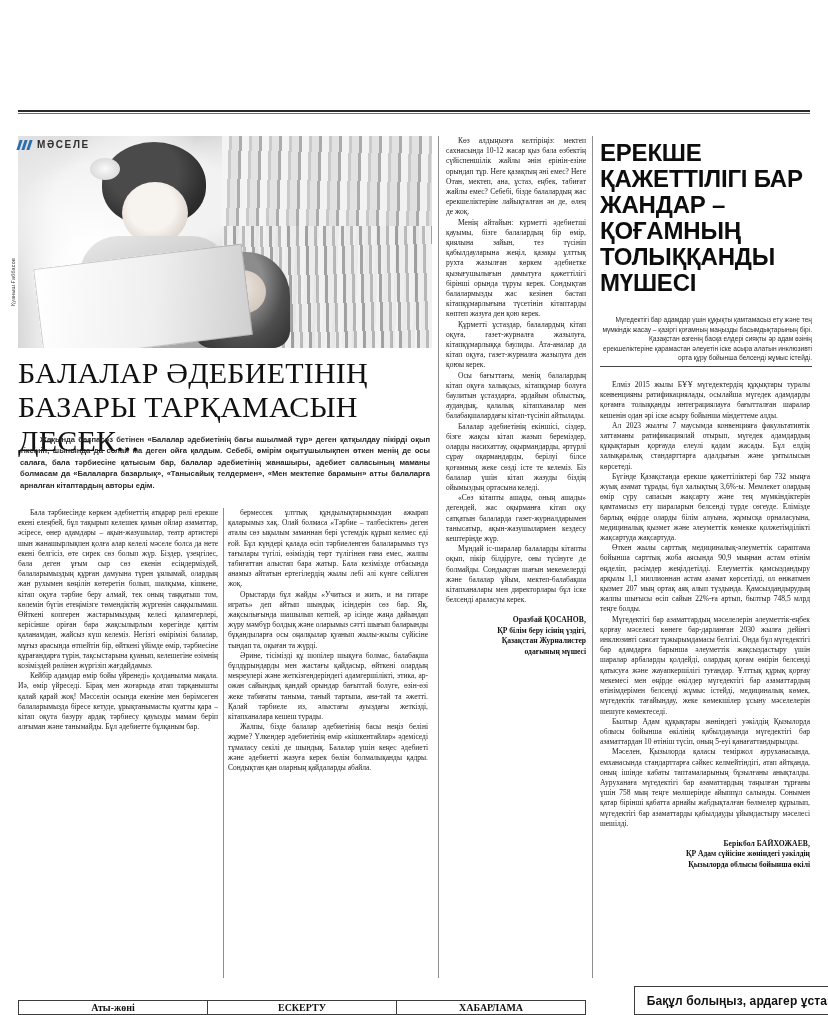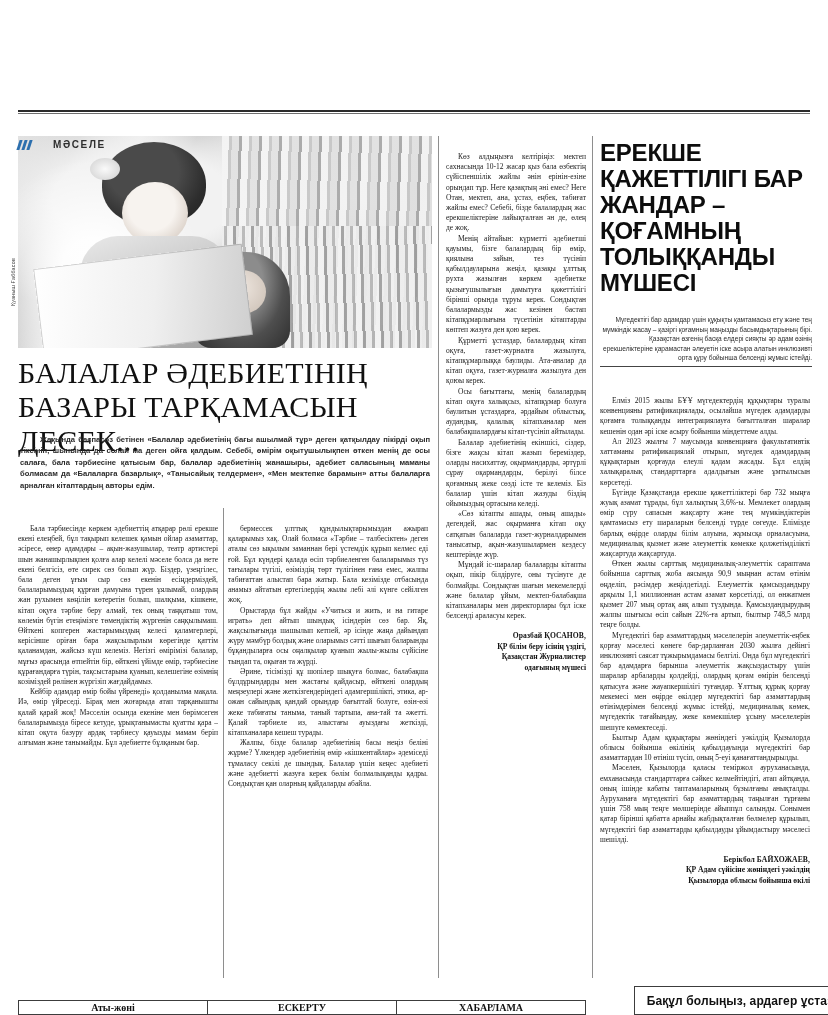--- a/index.html
+++ b/index.html
@@ -35,21 +35,21 @@
   }
   .mast-issue{
     position:absolute;left:0;top:34px;
     font-family:"Liberation Serif", serif;
     font-weight:700;font-size:9.5px;letter-spacing:0.1px;color:#222;
   }
   .mast-rule{position:absolute;left:18px;top:110px;width:792px;height:2px;background:#2b2b2b;}
   .mast-rule::after{content:"";position:absolute;left:0;top:3px;width:792px;height:1px;background:#6f6f6f;}
 
   
-  .rubric{position:absolute;left:18px;top:139px;display:flex;align-items:center;gap:20px;}
+  .rubric{position:absolute;left:18px;top:139px;display:flex;align-items:center;gap:4px;}
   .rubric-bars{display:inline-block;width:15px;height:10px;position:relative;}
   .rubric-bars i{position:absolute;top:0;width:3px;height:10px;background:#2c6fae;transform:skewX(-18deg);}
   .rubric-bars i:nth-child(1){left:0;}
   .rubric-bars i:nth-child(2){left:5px;}
   .rubric-bars i:nth-child(3){left:10px;}
   .rubric-label{
     font-family:"Liberation Sans", sans-serif;
     font-size:10px;font-weight:700;letter-spacing:1.6px;color:#2f2f2f;
   }
 
@@ -124,21 +124,21 @@
   }
 
   
   .col{
     position:absolute;
     font-family:"Liberation Serif", serif;
     font-size:7.5px;line-height:10.2px;color:#191919;
     text-align:justify;
     -webkit-hyphens:auto;hyphens:auto;
   }
-  .col p{margin:16px 0 0 0;text-indent:12px;}
+  .col p{margin:0 0 0 0;text-indent:12px;}
   .col p + p{margin-top:0;}
 
   .c1{left:18px;top:508px;width:200px;height:468px;}
   .c2{left:228px;top:508px;width:200px;height:468px;}
   .c3{left:446px;top:136px;width:140px;height:790px;}
   .c4{left:600px;top:380px;width:210px;height:545px;}
 
   
   .rp-head{
     position:absolute;left:600px;top:140px;width:212px;

